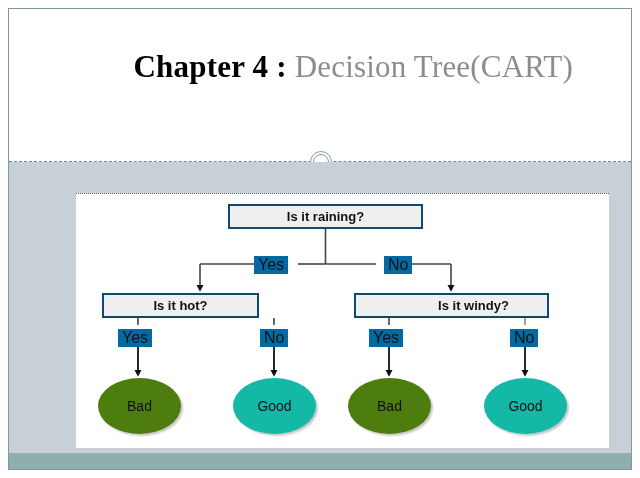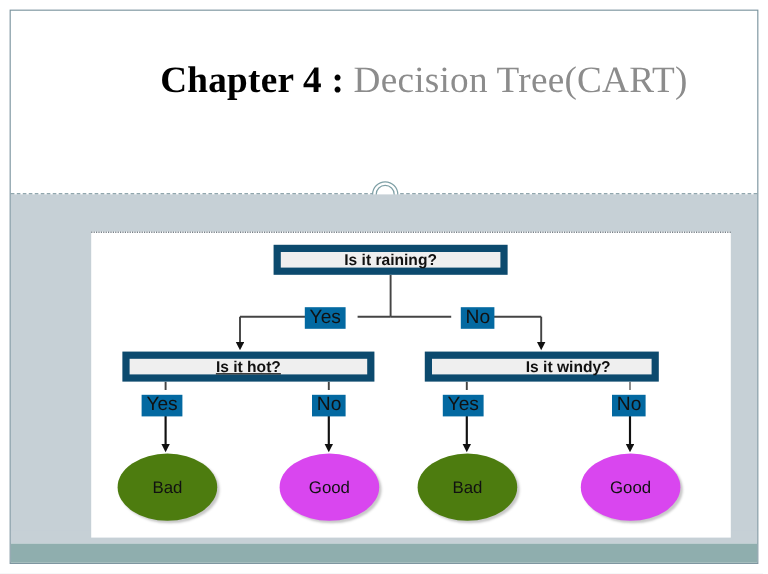--- a/index.html
+++ b/index.html
@@ -132,50 +132,50 @@
     top: 0;
     width: 533px;
     height: 254px;
   }
 
   
   .node-box {
     position: absolute;
     box-sizing: border-box;
     background: #EFEFEF;
-    border: 6px solid #0c4a6e;
+    border: 2px solid #0c4a6e;
     display: flex;
     align-items: center;
     justify-content: center;
     font-family: "Liberation Sans", sans-serif;
     font-size: 13px;
     font-weight: bold;
     color: #111111;
     white-space: nowrap;
   }
   #node-root  { left: 152px; top: 10px;  width: 195px; height: 25px; }
-  #node-hot   { left: 26px;  top: 99px;  width: 210px; height: 25px; text-decoration: underline; }
+  #node-hot   { left: 26px;  top: 99px;  width: 157px; height: 25px; }
   #node-windy { left: 278px; top: 99px;  width: 195px; height: 25px; padding-left: 44px; }
 
   
   .leaf {
     position: absolute;
     width: 83px;
     height: 56px;
     border-radius: 50%;
     display: flex;
     align-items: center;
     justify-content: center;
     font-family: "Liberation Sans", sans-serif;
     font-size: 14px;
     color: #111111;
     box-shadow: 2px 2px 2px rgba(0,0,0,0.22);
   }
   .leaf-bad  { background: #4d7c0f; text-align: right; }
-  .leaf-good { background: #d946ef; }
+  .leaf-good { background: #14b8a6; }
   #leaf-1 { left: 22px;  top: 184px; }
   #leaf-2 { left: 157px; top: 184px; }
   #leaf-3 { left: 272px; top: 184px; }
   #leaf-4 { left: 408px; top: 184px; }
 
   
   .branch-label {
     position: absolute;
     font-family: "Liberation Sans", sans-serif;
     font-size: 16px;

